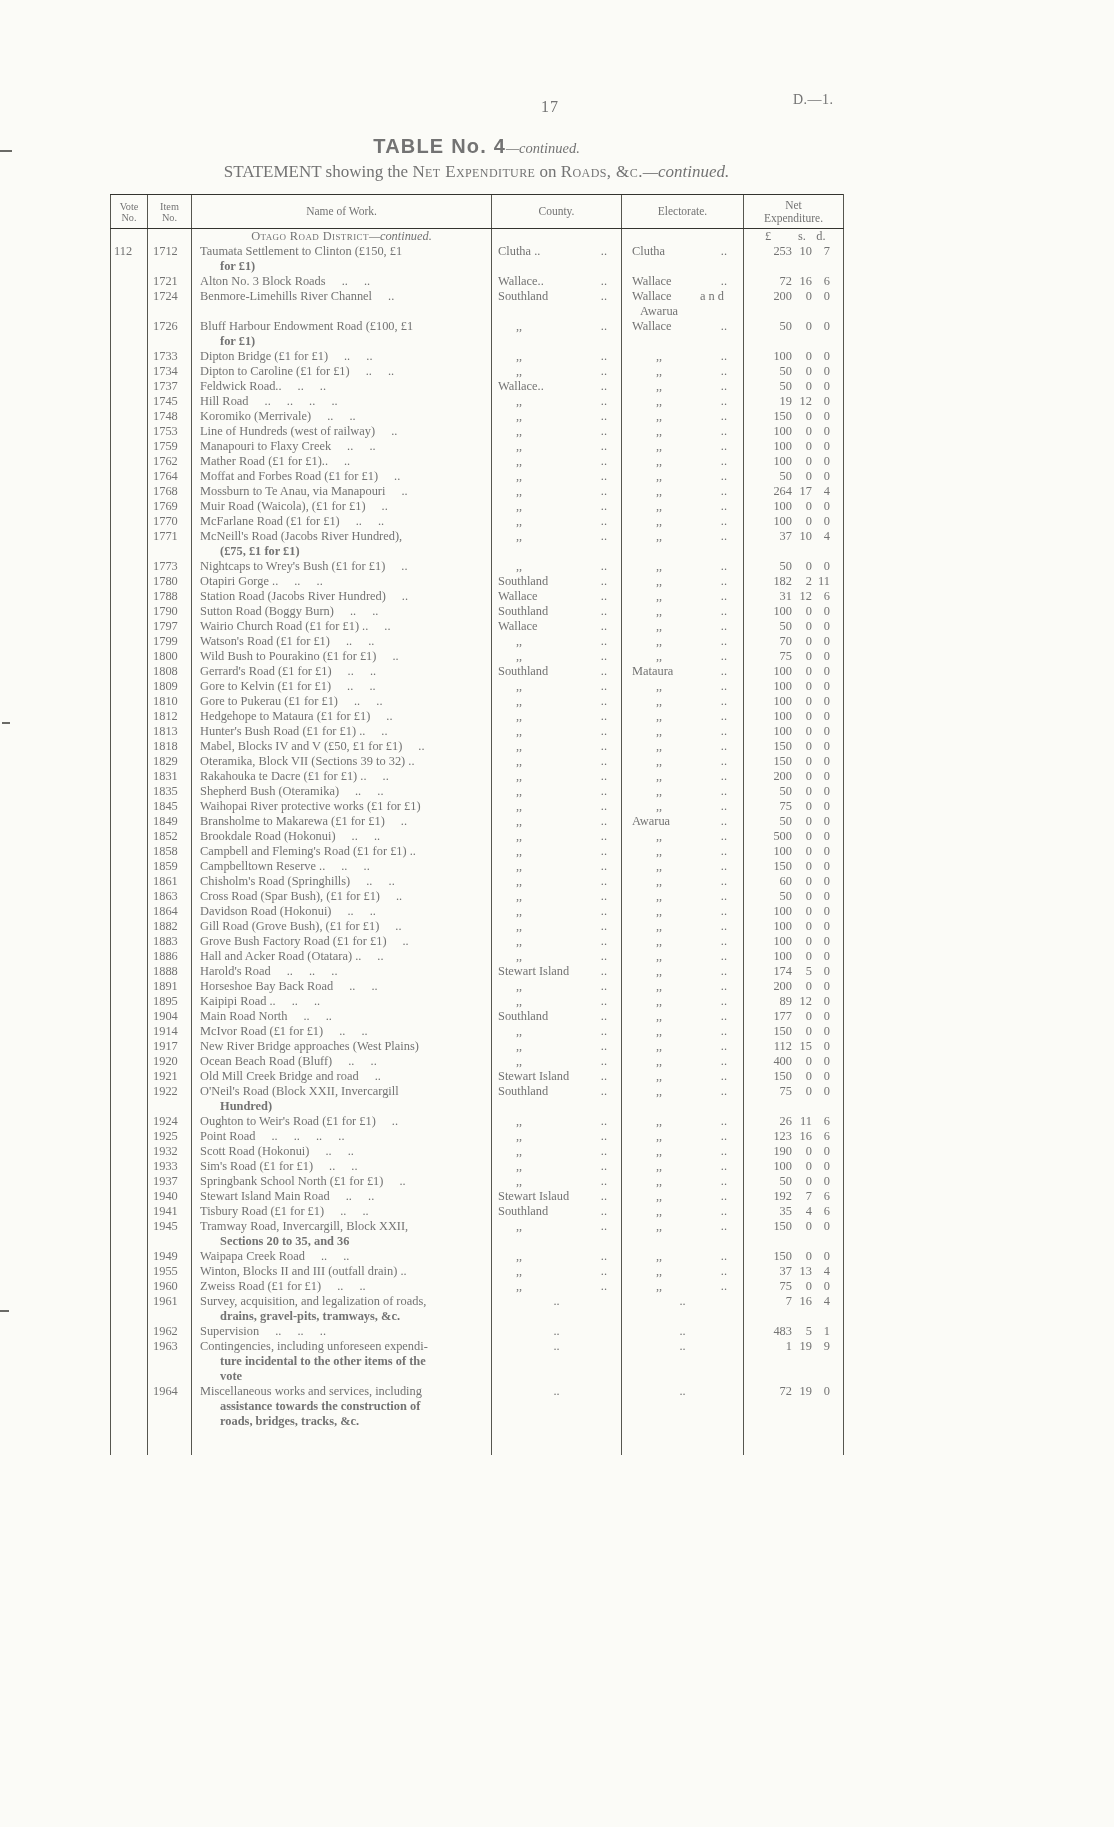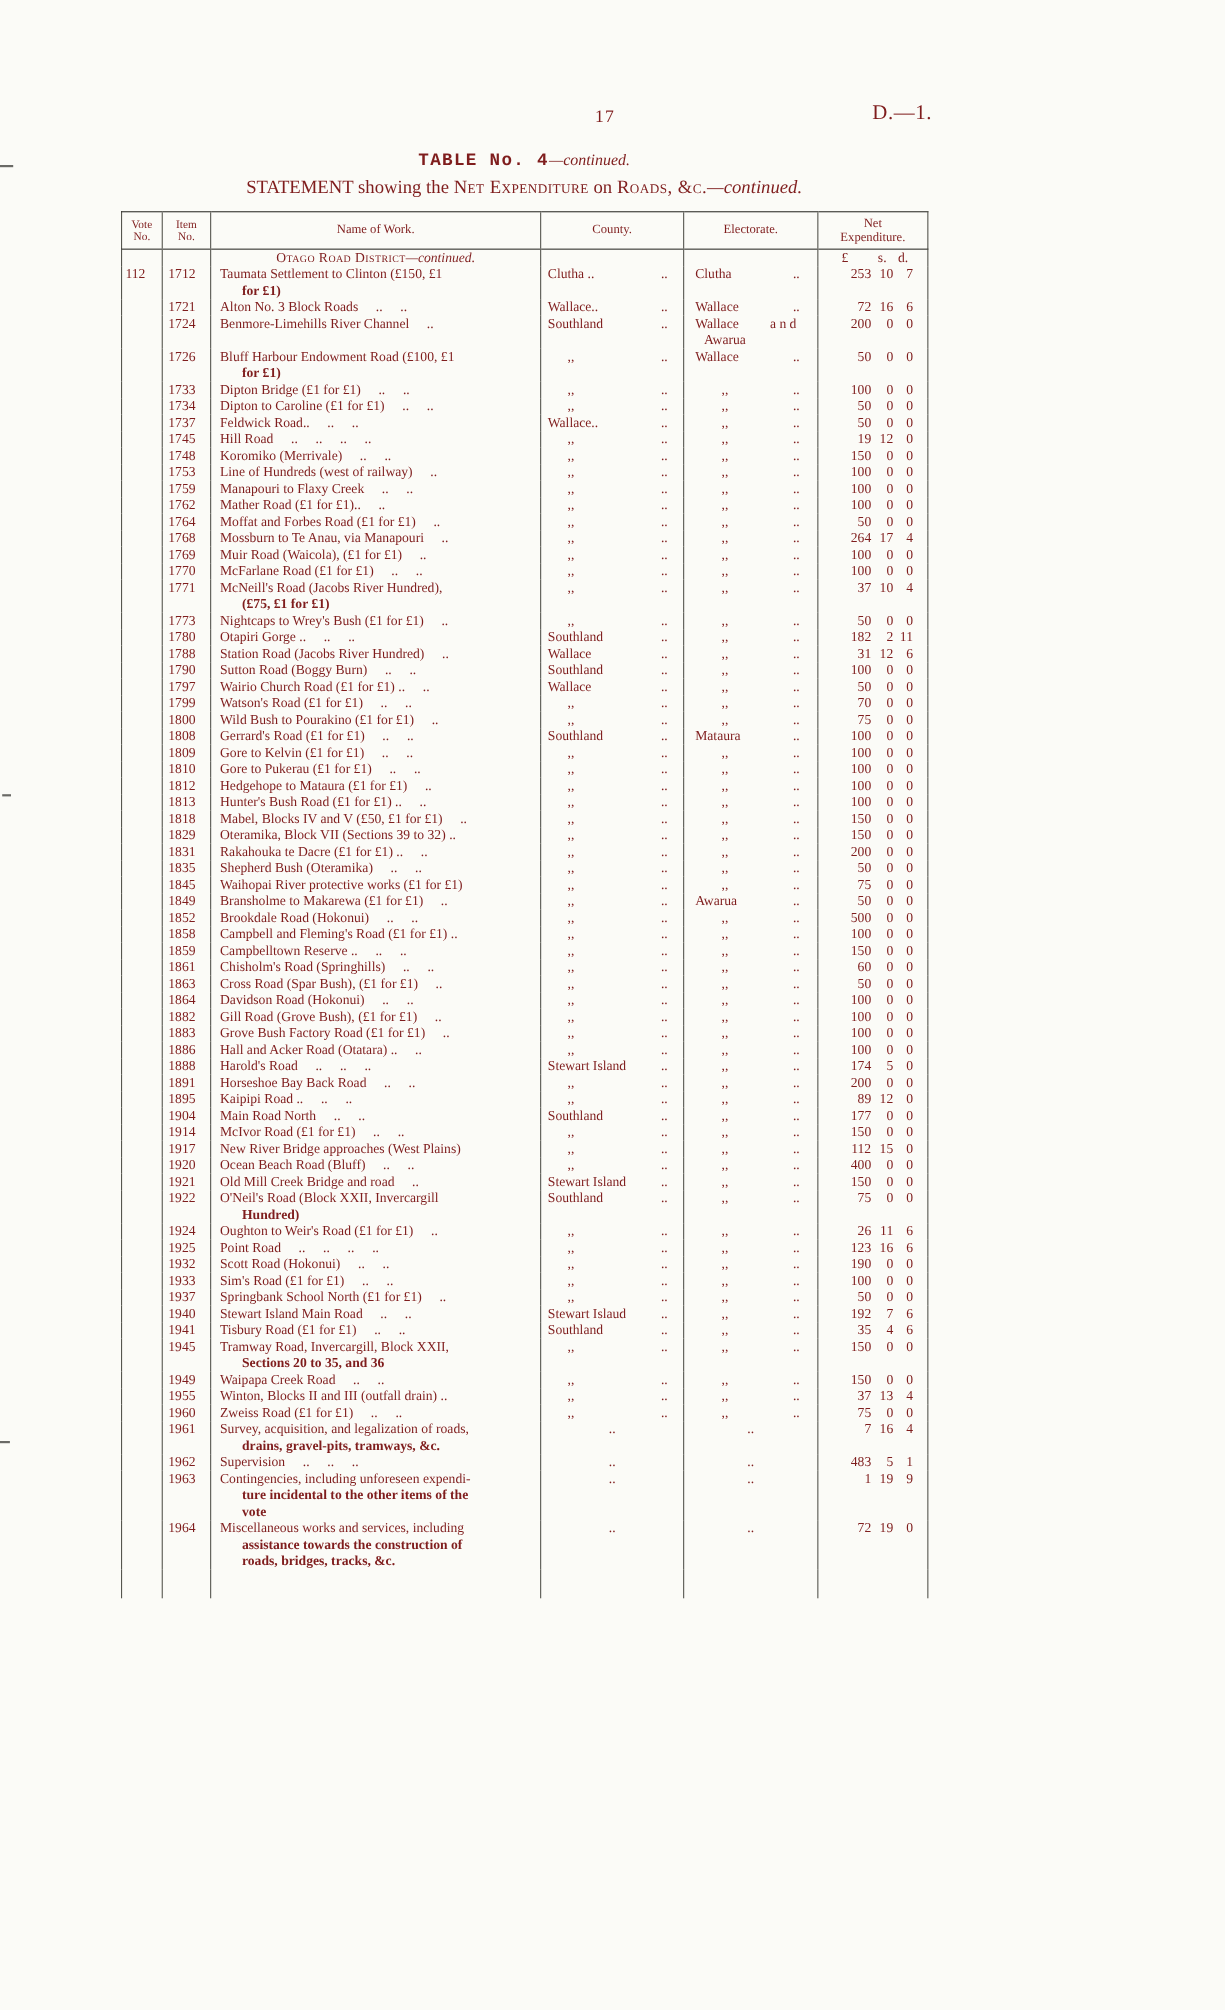--- a/index.html
+++ b/index.html
@@ -1,31 +1,31 @@
 <!DOCTYPE html>
 <html><head>
 <meta charset="utf-8">
 <style>
   * { box-sizing: border-box; }
   html,body { margin:0; padding:0; background:#e8e8e4; }
   .page {
     position:relative; width:1114px; height:1827px; margin:0 auto;
-    background:#fbfbf7; color:#7f1d1d; overflow:hidden;
+    background:#fbfbf7; color:#737373; overflow:hidden;
     font-family:"Liberation Serif","DejaVu Serif",serif;
   }
   .pageno { position:absolute; top:98px; left:541px; font-size:16px; letter-spacing:1px; }
-  .docref { position:absolute; top:92px; left:793px; font-size:19px; letter-spacing:0.5px; }
+  .docref { position:absolute; top:92px; left:793px; font-size:14px; letter-spacing:0.5px; }
   .stray { position:absolute; background:#6a6a66; }
   .stray.m1 { top:150px; left:0; width:12px; height:2px; }
   .stray.m2 { top:722px; left:2px; width:8px; height:2px; }
   .stray.m3 { top:1310px; left:0; width:9px; height:2px; }
 
   .titles { padding-top:136px; width:733px; margin-left:110px; text-align:center; }
   .titleline { line-height:20px; }
-  .tmain { font-family:Liberation Mono, monospace; font-weight:700; font-size:16px; letter-spacing:1.2px; }
+  .tmain { font-family:Liberation Sans, sans-serif; font-weight:700; font-size:20px; letter-spacing:1.2px; }
   .tcont { font-size:14.5px; }
   .it { font-style:italic; }
   .sc { font-variant:small-caps; letter-spacing:0.4px; }
   .statement { margin-top:5px; font-size:17px; line-height:18px; }
 
   table.main {
     table-layout:fixed; border-collapse:collapse;
     width:733px; margin:13px 0 0 110px;
     font-size:12.4px; line-height:15px;
   }

